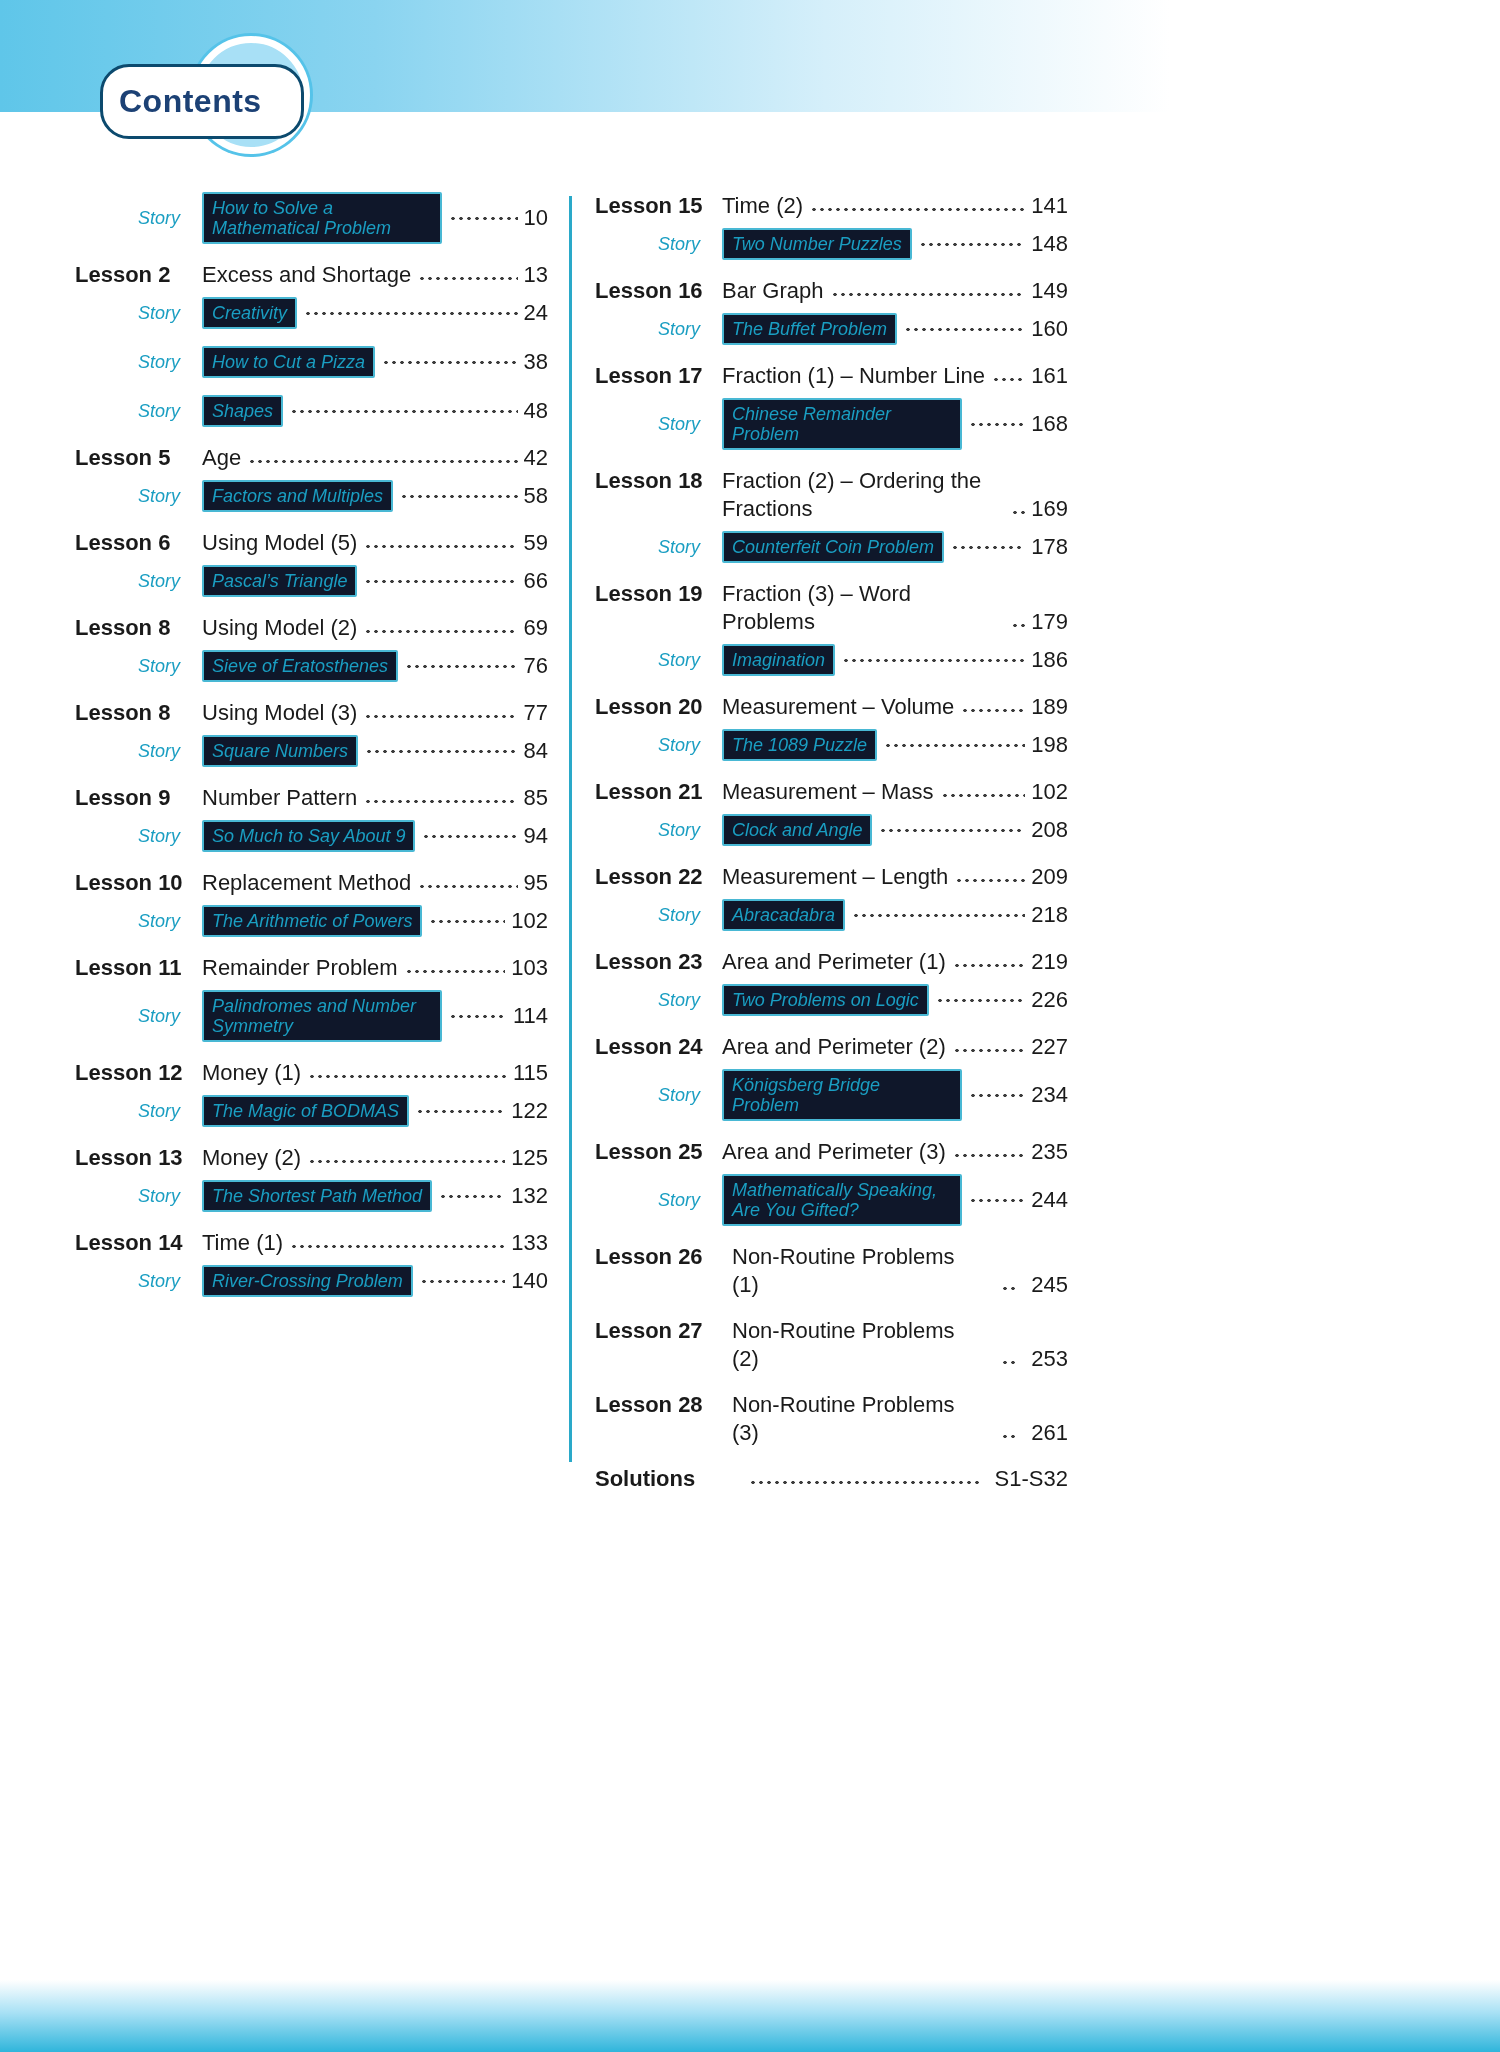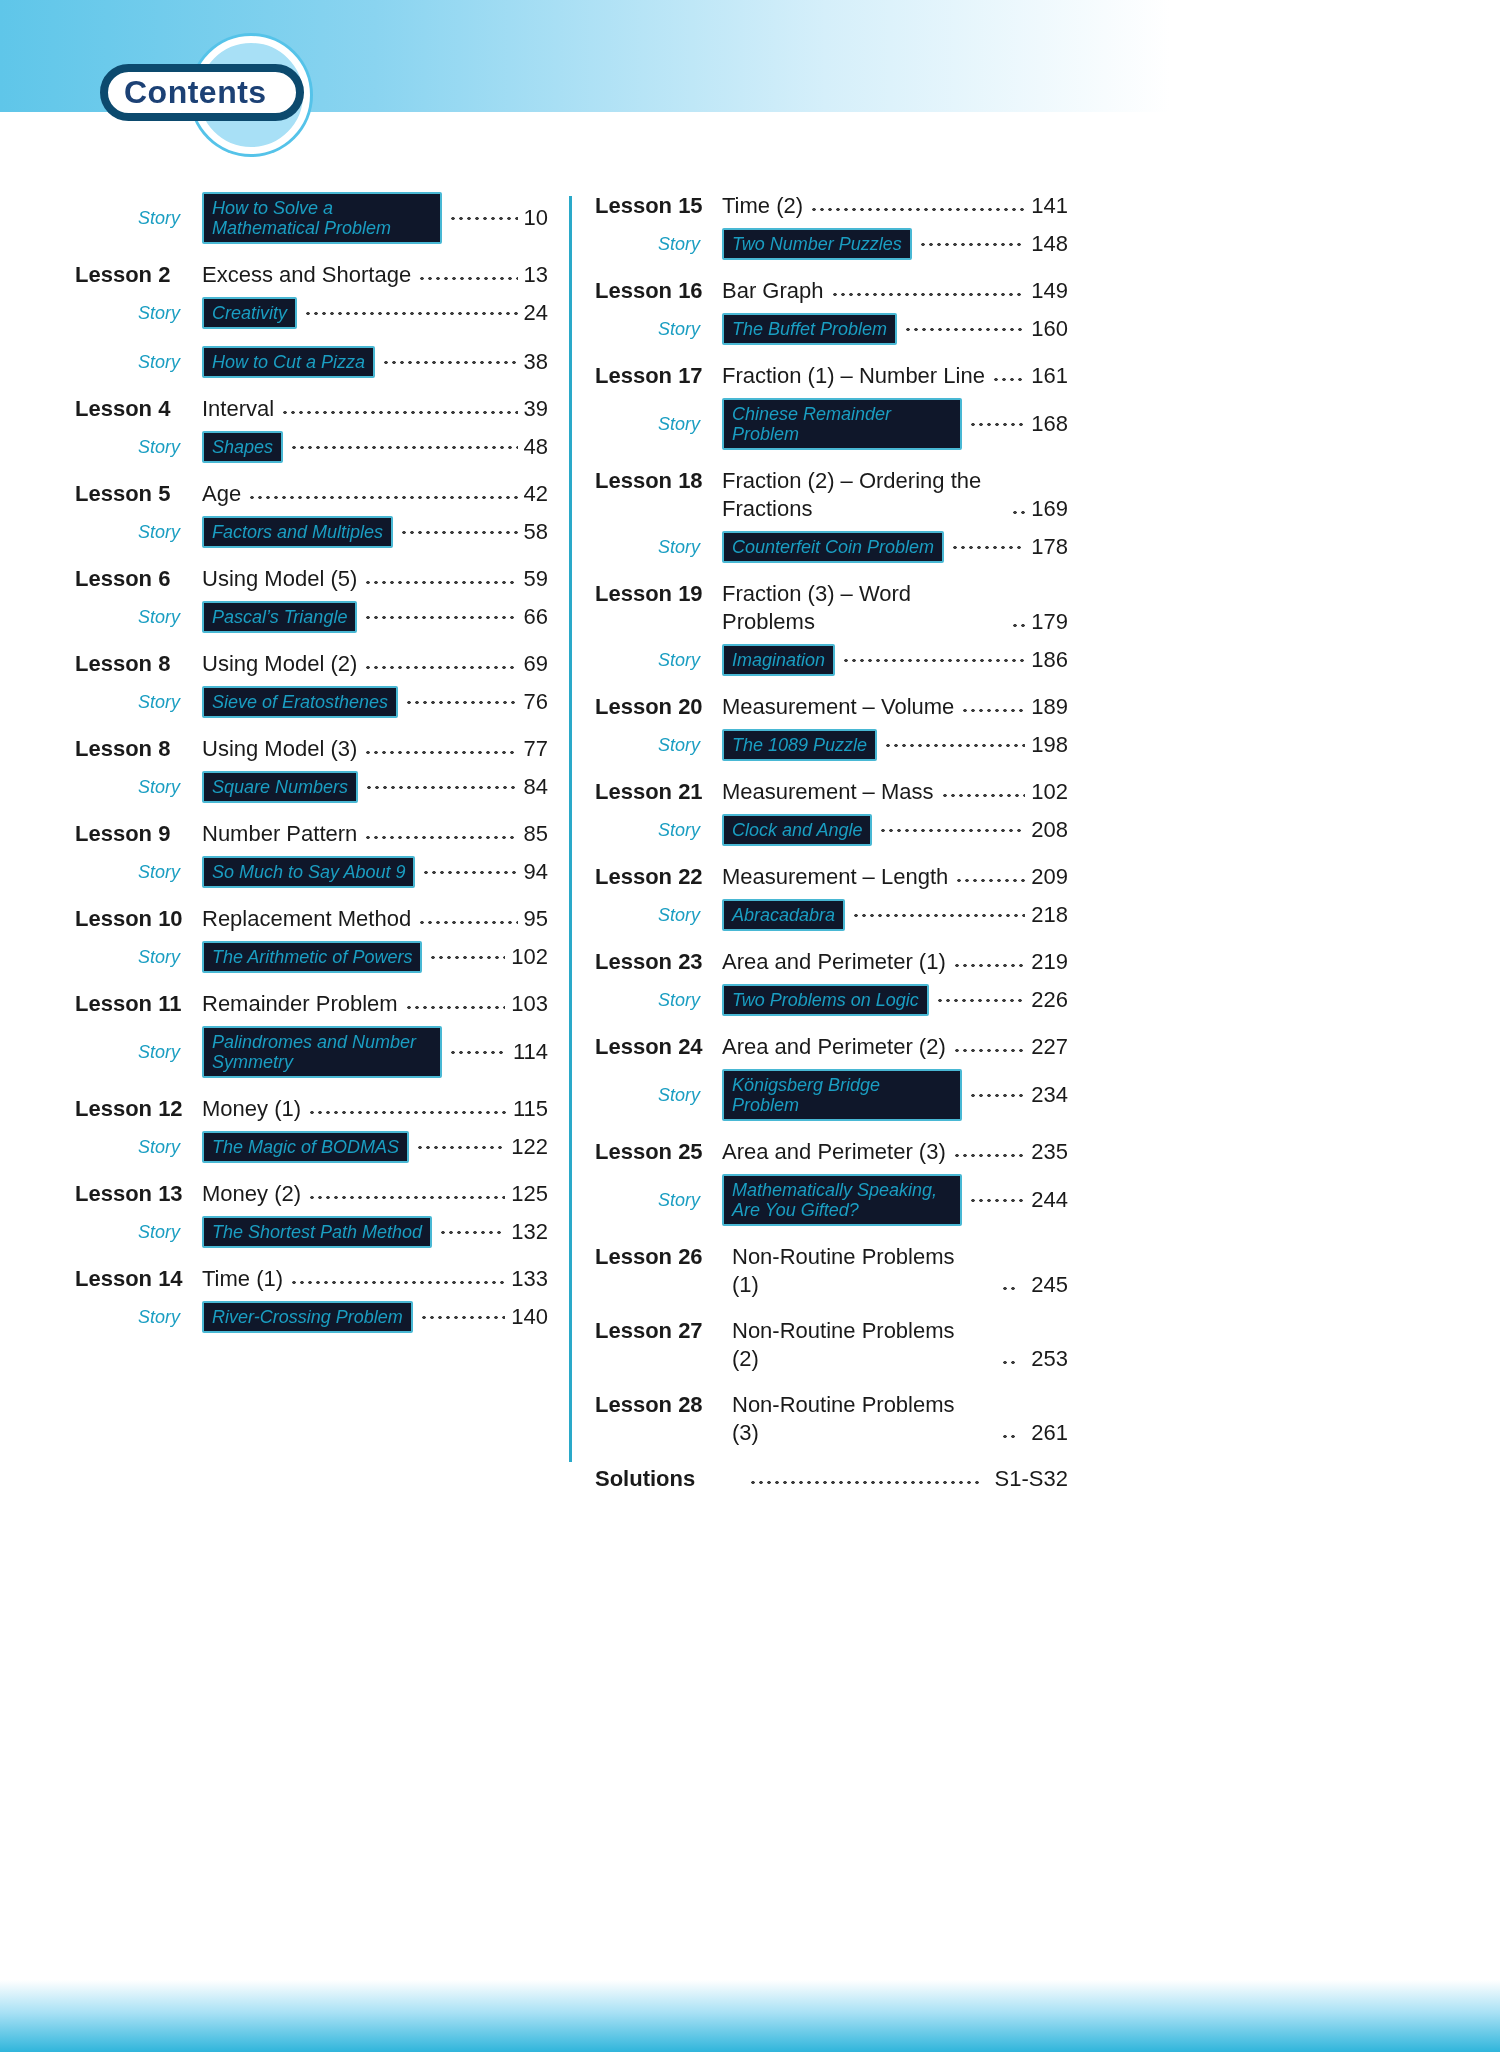--- a/index.html
+++ b/index.html
@@ -26,23 +26,23 @@
     position: absolute; left: 192px; top: 36px;
     width: 118px; height: 118px;
     border-radius: 50%;
     background: #a8e0f6;
     border: 7px solid #ffffff;
     box-shadow: 0 0 0 3px #55c3e9;
     z-index: 2;
   }
   .bubble-tab {
     position: absolute; left: 100px; top: 64px;
-    width: 204px; height: 57px;
+    width: 204px; height: 75px;
     background: #ffffff;
-    border: 8px solid #0c4a6e;
+    border: 3px solid #0c4a6e;
     border-radius: 29px;
     z-index: 3;
     display: flex; align-items: center;
     padding-left: 16px;
   }
   .page-title {
     font-size: 32px; font-weight: bold;
     color: #1c4175; letter-spacing: 0.5px;
   }
   
@@ -134,26 +134,20 @@
         <span class="story-box">Creativity</span>
         <span class="leader story-leader"></span>
         <span class="page-num">24</span>
       </div>
       <div class="story-row">
         <span class="story-label">Story</span>
         <span class="story-box">How to Cut a Pizza</span>
         <span class="leader story-leader"></span>
         <span class="page-num">38</span>
       </div>
-      <div class="lesson-row">
-        <span class="lesson-label">Lesson 4</span>
-        <span class="lesson-title">Interval</span>
-        <span class="leader"></span>
-        <span class="page-num">39</span>
-      </div>
       <div class="story-row">
         <span class="story-label">Story</span>
         <span class="story-box">Shapes</span>
         <span class="leader story-leader"></span>
         <span class="page-num">48</span>
       </div>
       <div class="lesson-row">
         <span class="lesson-label">Lesson 5</span>
         <span class="lesson-title">Age</span>
         <span class="leader"></span>

